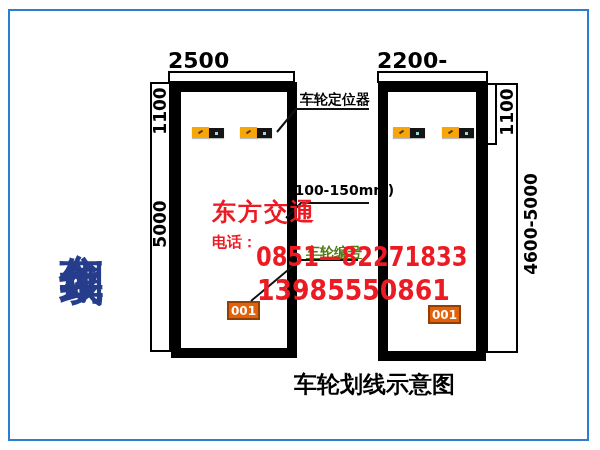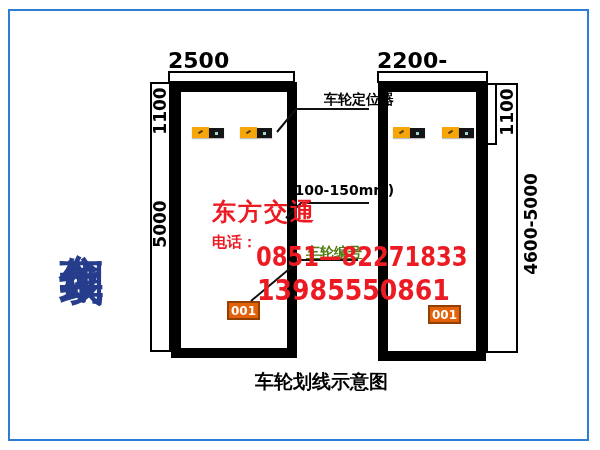--- a/index.html
+++ b/index.html
@@ -33,22 +33,22 @@
        color:#fff;font-size:12px;font-weight:bold;display:flex;align-items:center;
        justify-content:center;box-sizing:border-box;z-index:4;margin-left:12px;}
   
   .wm{position:absolute;color:#ec1b23;z-index:9;white-space:nowrap;}
   .wm-company{left:212px;top:196px;font-size:24px;font-weight:bold;letter-spacing:2px;
               font-family:"DejaVu Serif","Liberation Serif",serif;}
   .wm-phone-label{left:212px;top:233px;font-size:15px;font-weight:bold;}
   .wm-phone1{left:256px;top:242px;font-size:26px;font-weight:bold;transform:scaleX(.87);transform-origin:left top;}
   .wm-phone2{left:257px;top:274px;font-size:28px;font-weight:bold;transform:scaleX(.9);transform-origin:left top;}
   
-  .caption{position:absolute;left:255px;top:369px;width:200px;text-align:left;
-           font-size:19px;font-weight:bold;color:#000;}
+  .caption{position:absolute;left:255px;top:369px;width:200px;text-align:right;
+           font-size:23px;font-weight:bold;color:#000;}
 </style>
 </head>
 <body>
 
 <div class="canvas">
 
   <div class="frame"></div>
 
   <div class="side-title">车位划线</div>
 
@@ -77,21 +77,21 @@
   </div>
   <div class="positioner" style="left:393px;top:127px;">
     <span class="block-orange"></span>
     <span class="block-black"></span>
   </div>
   <div class="positioner" style="left:442px;top:127px;">
     <span class="block-orange"></span>
     <span class="block-black"></span>
   </div>
 
-  <div class="note" style="left:299px;top:91px;width:72px;margin-left:24px;">车轮定位器</div>
+  <div class="note" style="left:299px;top:91px;width:72px;">车轮定位器</div>
   <div class="note" style="left:288px;top:182px;width:94px;">(100-150mm)</div>
   <div class="note-sm" style="left:306px;top:244px;">车轮编号</div>
 
   <svg class="leaders" width="600" height="450">
     <polyline points="369,109 296,109 277,132" fill="none" stroke="#111" stroke-width="2"></polyline>
     <polyline points="369,203 301,203 286,218" fill="none" stroke="#111" stroke-width="2"></polyline>
     <polyline points="358,260 300,260 251,301" fill="none" stroke="#111" stroke-width="2"></polyline>
   </svg>
 
   <div class="tag" style="left:215px;top:301px;">001</div>

